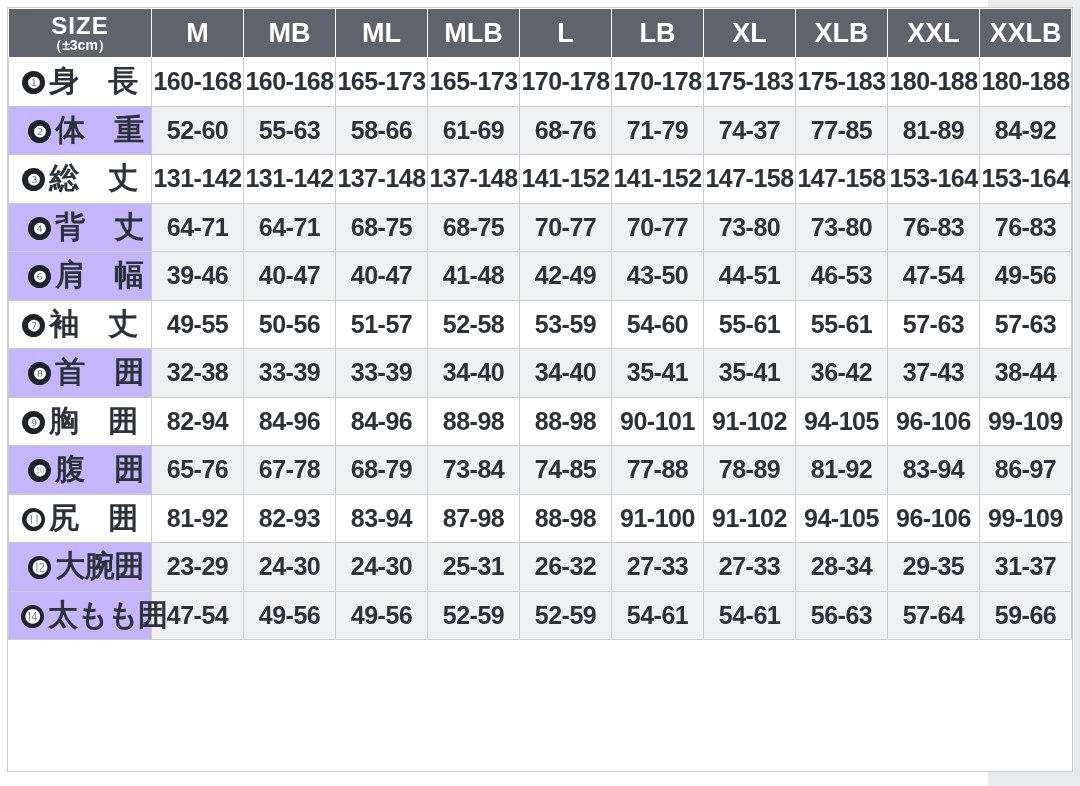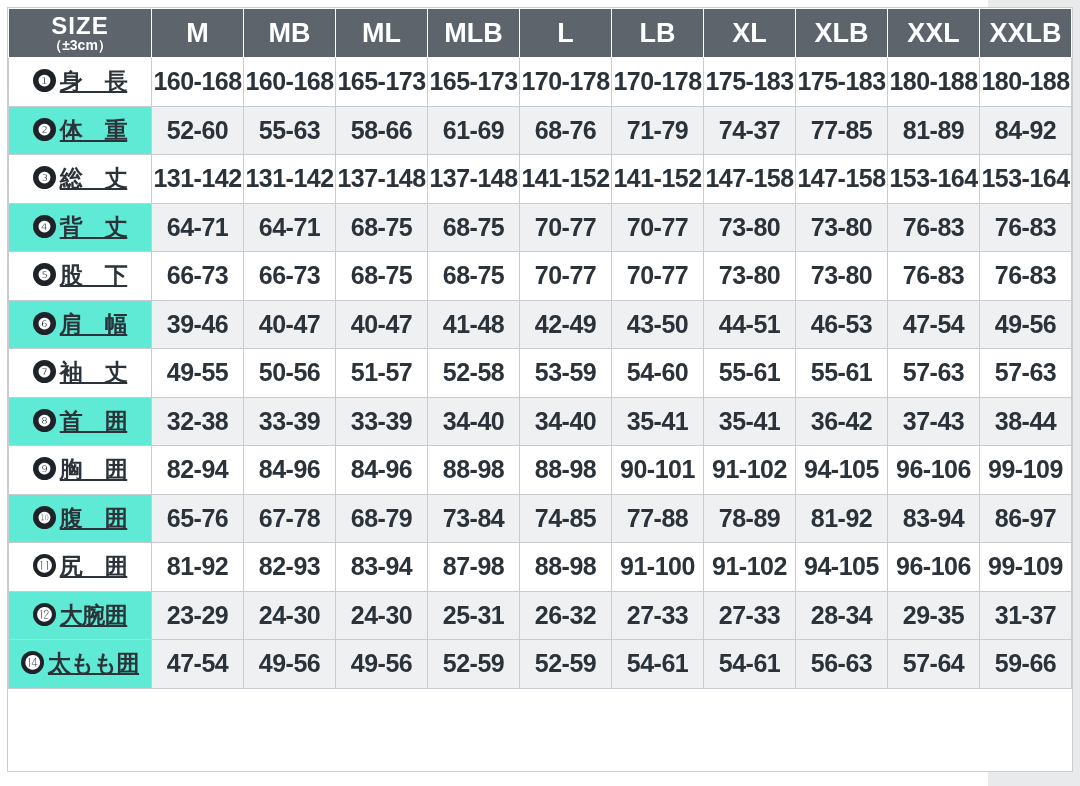--- a/index.html
+++ b/index.html
@@ -104,39 +104,39 @@
     background: #1d2328;
     color: #ffffff;
     font-size: 15px;
     text-align: center;
     vertical-align: 3px;
     margin-right: 4px;
     font-weight: bold;
   }
   .label-text {
     display: inline-block;
-    font-size: 23px;
-    font-weight: bold;
-    text-decoration: underline;
+    font-size: 30px;
+    font-weight: bold;
   }
   td.val {
     font-size: 25px;
     color: #2b3239;
   }
   tbody tr.odd td.val {
     background: #ffffff;
   }
   tbody tr.even td.val {
     background: #eef0f2;
   }
   tbody tr.odd td.label {
     background: #ffffff;
   }
   tbody tr.even td.label {
-    background: #5eead4;
+    background: #c4b5fd;
+    padding-left: 12px;
   }
 </style>
 </head>
 <body>
 
 <div class="sheet">
   <div class="table-wrap">
     <table class="size-table">
       <thead>
         <tr class="head">
@@ -204,33 +204,20 @@
           <td class="val">64-71</td>
           <td class="val">68-75</td>
           <td class="val">68-75</td>
           <td class="val">70-77</td>
           <td class="val">70-77</td>
           <td class="val">73-80</td>
           <td class="val">73-80</td>
           <td class="val">76-83</td>
           <td class="val">76-83</td>
         </tr>
-        <tr class="odd">
-          <td class="label"><span class="num-badge">❺</span><span class="label-text">股　下</span></td>
-          <td class="val">66-73</td>
-          <td class="val">66-73</td>
-          <td class="val">68-75</td>
-          <td class="val">68-75</td>
-          <td class="val">70-77</td>
-          <td class="val">70-77</td>
-          <td class="val">73-80</td>
-          <td class="val">73-80</td>
-          <td class="val">76-83</td>
-          <td class="val">76-83</td>
-        </tr>
         <tr class="even">
           <td class="label"><span class="num-badge">❻</span><span class="label-text">肩　幅</span></td>
           <td class="val">39-46</td>
           <td class="val">40-47</td>
           <td class="val">40-47</td>
           <td class="val">41-48</td>
           <td class="val">42-49</td>
           <td class="val">43-50</td>
           <td class="val">44-51</td>
           <td class="val">46-53</td>

